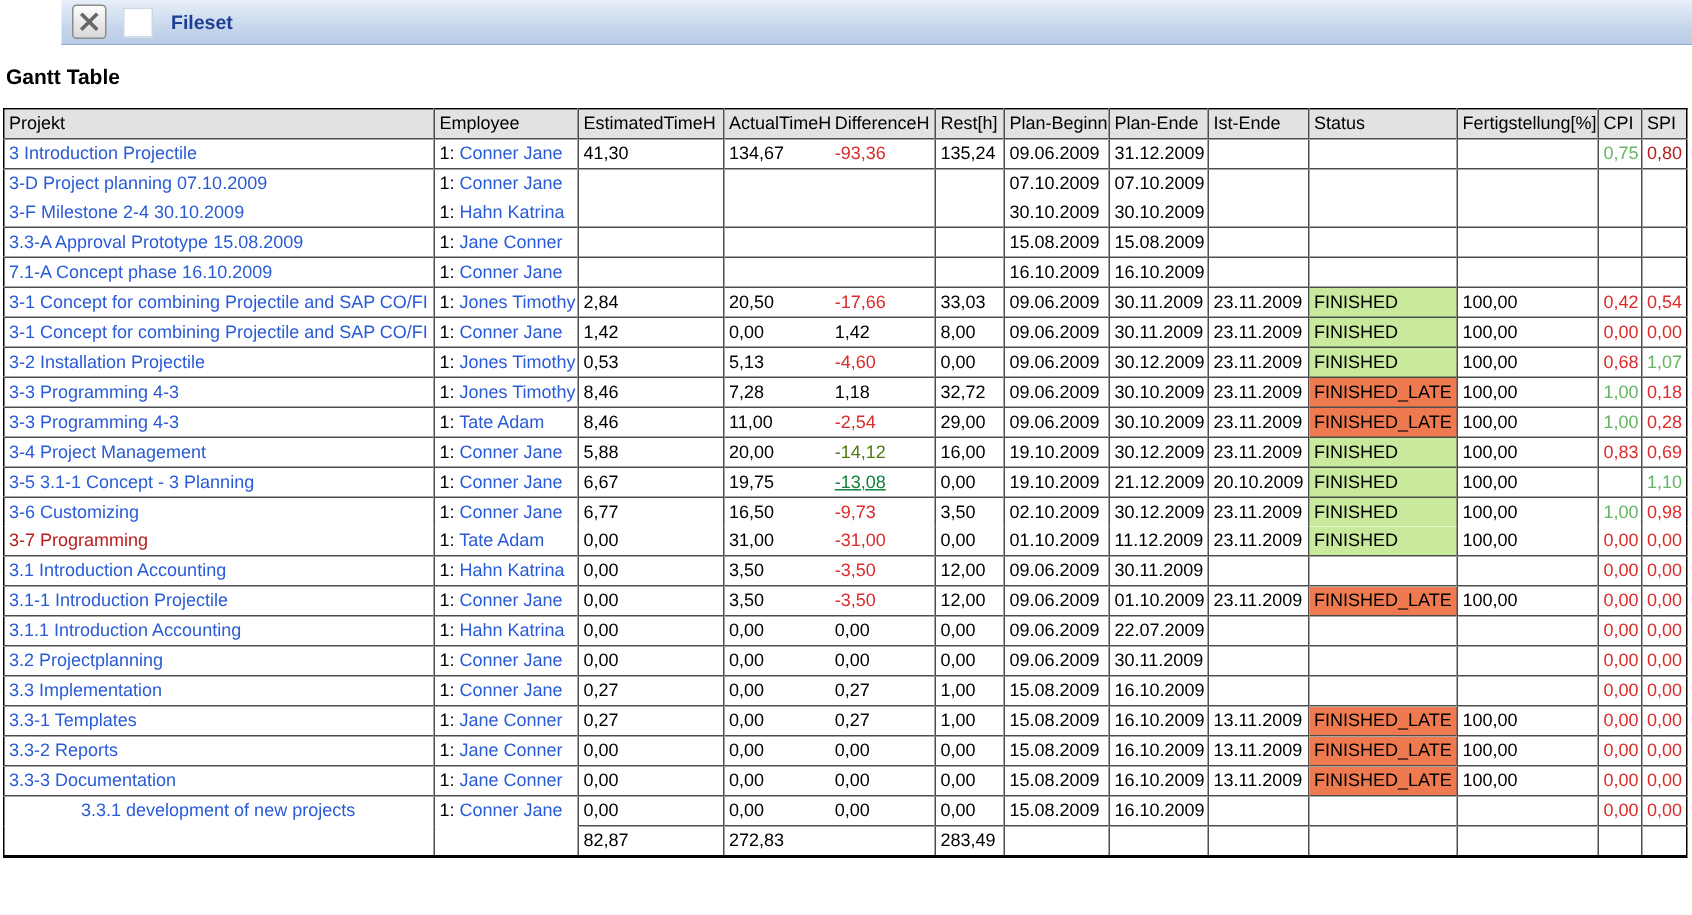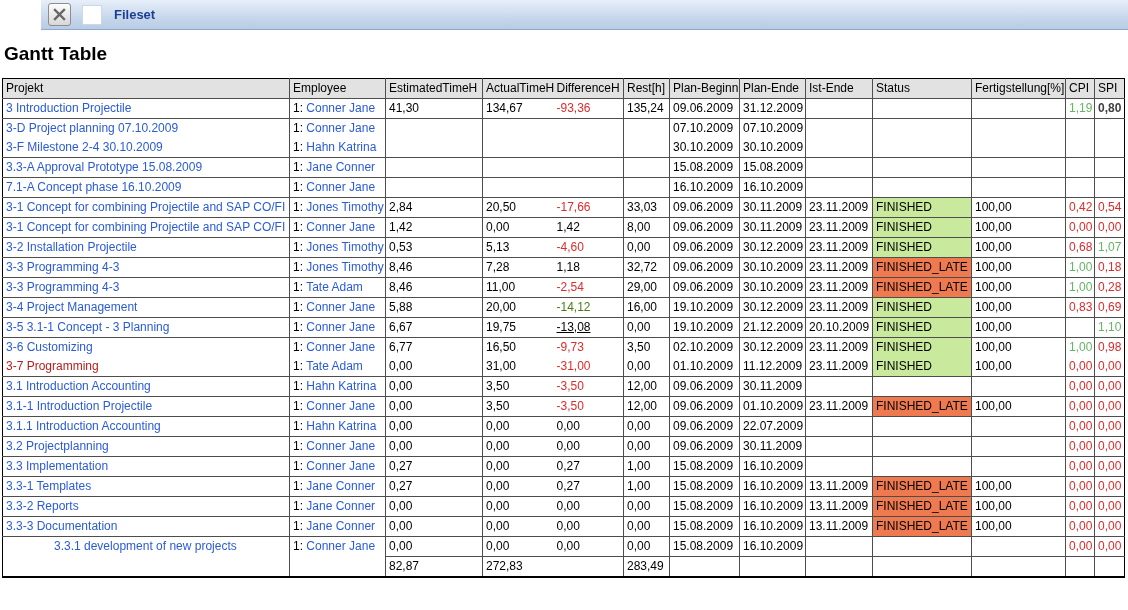--- a/index.html
+++ b/index.html
@@ -19,21 +19,21 @@
     background:linear-gradient(#fdfdfd,#d7d7d7);
     display:flex; align-items:center; justify-content:center;
     cursor:default;
   }
   .box-btn {
     width:20px; height:20px; box-sizing:border-box; margin-left:11px;
     background:#ffffff; border:1px solid #cdd8e6;
   }
   .portlet-title { margin-left:12px; font-size:13px; font-weight:bold; color:#1c3e93; }
   
-  .page-title { margin:13px 0 13px 4px; font-size:19px; font-weight:bold; color:#000; }
+  .page-title { margin:13px 0 13px 4px; font-size:14px; font-weight:bold; color:#000; }
   
   table.gantt {
     border-collapse:collapse; table-layout:fixed;
     width:916px; margin-left:2px;
     border:1px solid #000; border-bottom:2px solid #000;
   }
   .gantt th, .gantt td {
     border-top:1px solid #4d4d4d; border-left:1px solid #4d4d4d;
     border-right:none; border-bottom:none;
     font-size:12px; height:19px; line-height:19px;
@@ -106,22 +106,22 @@
         <td><span>1: </span><span style="color: rgb(42, 91, 215);">Conner Jane</span></td>
         <td class="c-num">41,30</td>
         <td class="c-num">134,67</td>
         <td class="c-num no-left" style="color: rgb(221, 43, 43);">-93,36</td>
         <td class="c-num">135,24</td>
         <td class="c-date">09.06.2009</td>
         <td class="c-date">31.12.2009</td>
         <td class="c-date"></td>
         <td></td>
         <td class="c-num"></td>
-        <td class="c-kpi" style="color: rgb(102, 181, 100);">1,19</td>
-        <td class="c-kpi" style="color: #404040; font-weight: bold;">0,80</td>
+        <td class="c-kpi" style="color: rgb(102, 181, 100);">0,75</td>
+        <td class="c-kpi" style="color: #b91c1c;">0,80</td>
       </tr>
       <tr>
         <td><span style="color: rgb(42, 91, 215);">3-D Project planning 07.10.2009</span></td>
         <td><span>1: </span><span style="color: rgb(42, 91, 215);">Conner Jane</span></td>
         <td class="c-num"></td>
         <td class="c-num"></td>
         <td class="c-num no-left"></td>
         <td class="c-num"></td>
         <td class="c-date">07.10.2009</td>
         <td class="c-date">07.10.2009</td>
@@ -264,21 +264,21 @@
         <td style="background: rgb(201, 234, 156);">FINISHED</td>
         <td class="c-num">100,00</td>
         <td class="c-kpi" style="color: rgb(221, 43, 43);">0,83</td>
         <td class="c-kpi" style="color: rgb(221, 43, 43);">0,69</td>
       </tr>
       <tr>
         <td><span style="color: rgb(42, 91, 215);">3-5 3.1-1 Concept - 3 Planning</span></td>
         <td><span>1: </span><span style="color: rgb(42, 91, 215);">Conner Jane</span></td>
         <td class="c-num">6,67</td>
         <td class="c-num">19,75</td>
-        <td class="c-num no-left" style="color: #000000; text-decoration: underline;">-13,08</td>
+        <td class="c-num no-left" style="color: #15803d; text-decoration: underline;">-13,08</td>
         <td class="c-num">0,00</td>
         <td class="c-date">19.10.2009</td>
         <td class="c-date">21.12.2009</td>
         <td class="c-date">20.10.2009</td>
         <td style="background: rgb(201, 234, 156);">FINISHED</td>
         <td class="c-num">100,00</td>
         <td class="c-kpi" style="color: rgb(102, 181, 100); padding-left: 33px;">1,52</td>
         <td class="c-kpi" style="color: rgb(102, 181, 100);">1,10</td>
       </tr>
       <tr>

